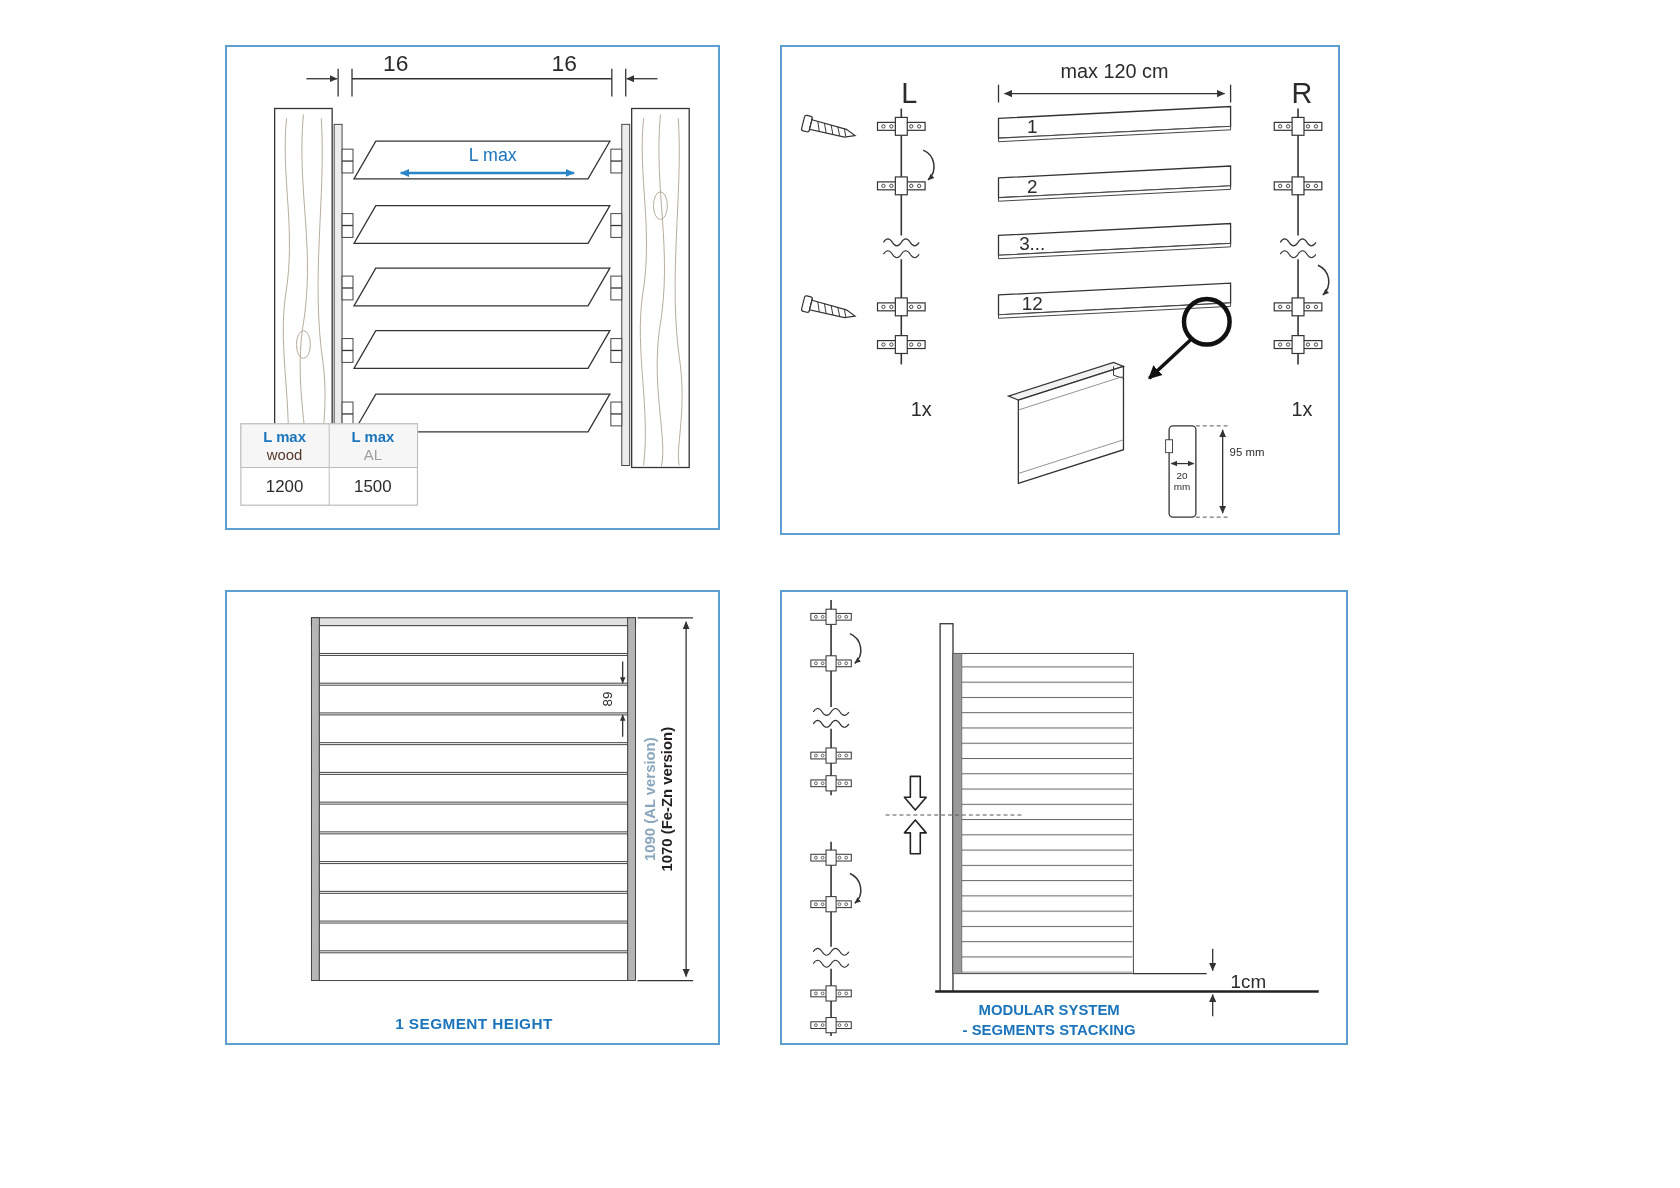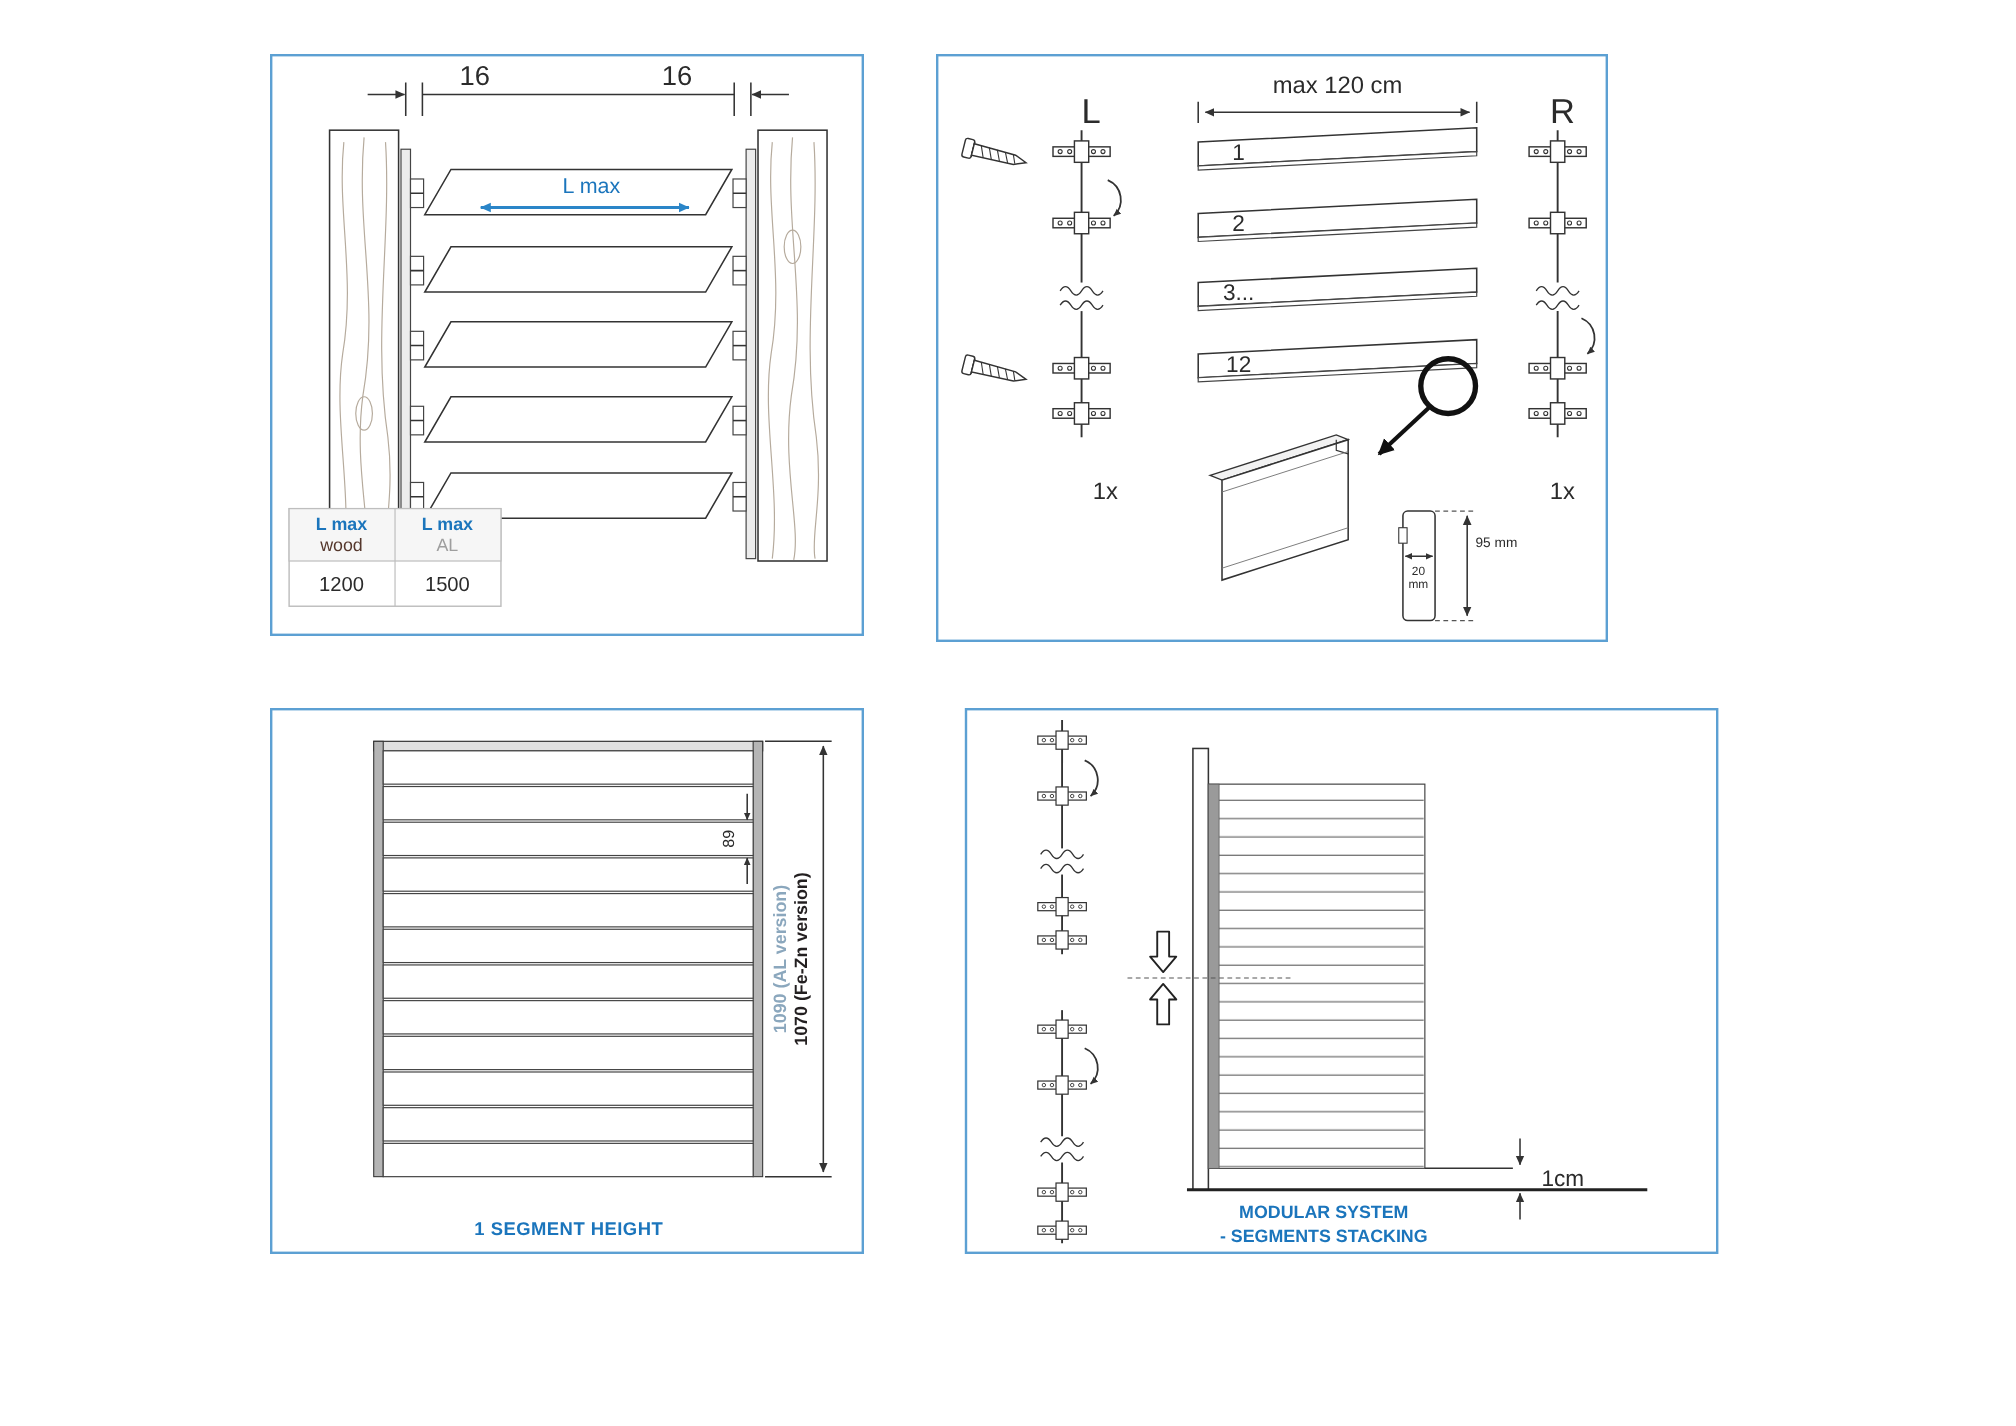--- a/index.html
+++ b/index.html
@@ -1,21 +1,21 @@
 <!DOCTYPE html>
 <html><head>
 <meta charset="utf-8">
 <style>
   html,body{margin:0;padding:0;background:#fff;}
   body{width:1680px;height:1188px;position:relative;font-family:"Liberation Sans",sans-serif;}
   .panel{position:absolute;border:2px solid #5ca0d3;background:#fff;box-sizing:border-box;}
   .p1{left:225px;top:45px;width:495px;height:485px;}
   .p2{left:780px;top:45px;width:560px;height:490px;}
   .p3{left:225px;top:590px;width:495px;height:455px;}
-  .p4{left:780px;top:590px;width:628px;height:455px;margin-left:24px;}
+  .p4{left:780px;top:590px;width:568px;height:455px;}
   svg.art{display:block;width:100%;height:100%;}
   svg text{font-family:"Liberation Sans",sans-serif;}
   .ln{stroke:#333;stroke-width:1.3;fill:none;}
   .ln15{stroke:#333;stroke-width:1.6;fill:none;}
   .dash{stroke:#555;stroke-width:1;stroke-dasharray:4 3;fill:none;}
   .white13{fill:#fff;stroke:#333;stroke-width:1.3;}
   .white1{fill:#fff;stroke:#444;stroke-width:1;}
   .clip{fill:#fff;stroke:#444;stroke-width:1;}
   .grain{fill:none;stroke:#b6ab9d;stroke-width:1;}
   .t-dark{fill:#2b2b2b;}

